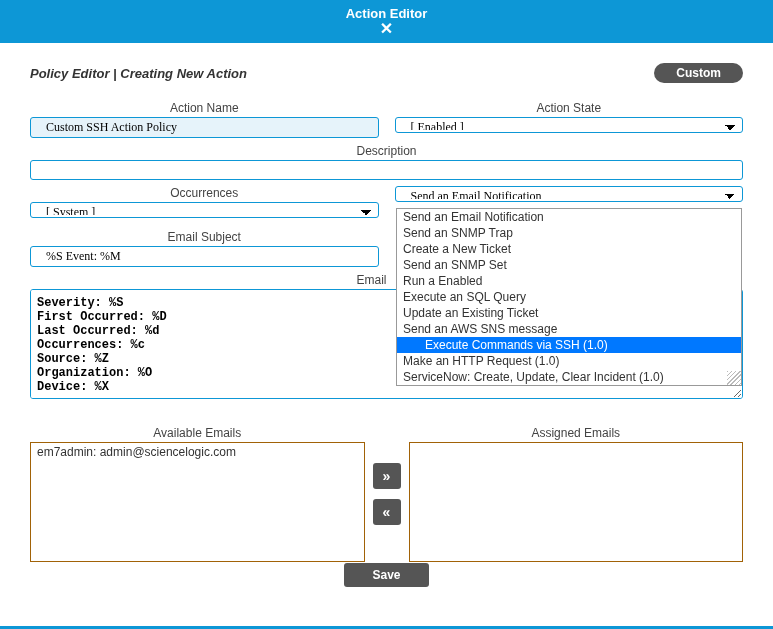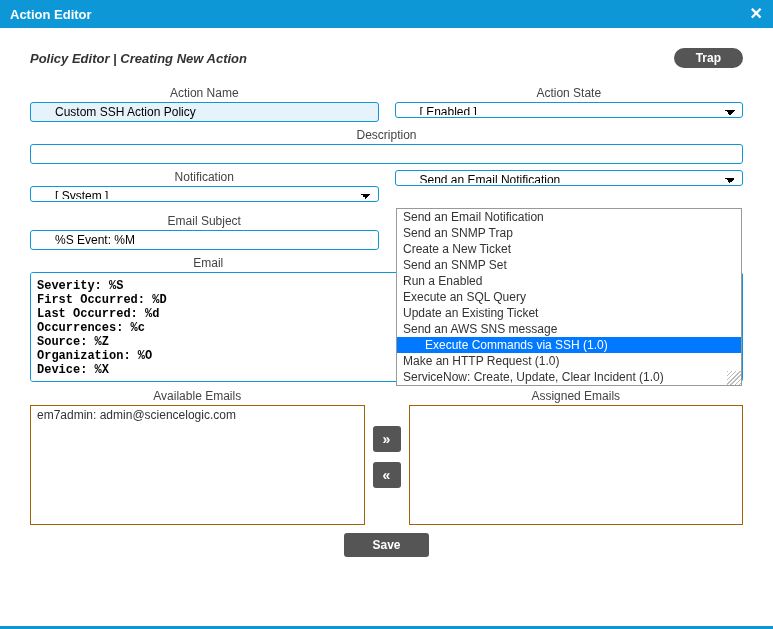--- a/index.html
+++ b/index.html
@@ -15,20 +15,21 @@
   }
   .titlebar {
     background: #0d97d6;
     color: #fff;
     font-weight: bold;
     font-size: 13px;
     padding: 6px 10px;
     display: flex;
     justify-content: space-between;
     align-items: center;
+    flex-direction: column;
   }
   .close-x {
     font-size: 16px;
     font-weight: bold;
     cursor: pointer;
     line-height: 1;
   }
   .content {
     padding: 20px 30px 10px 30px;
   }
@@ -66,23 +67,23 @@
   .field-label {
     text-align: center;
     font-size: 12px;
     color: #444;
     margin-bottom: 2px;
   }
   .text-input, .select-input, .textarea-input {
     width: 100%;
     border: 1px solid #0d97d6;
     border-radius: 3px;
-    padding: 2px 24px;
-    font-size: 12px;
-    font-family: Liberation Sans, sans-serif;
+    padding: 2px 15px;
+    font-size: 12px;
+    font-family: Liberation Serif, serif;
     background: #fff;
     color: #000;
   }
   .select-input {
     height: 16px;
     appearance: none;
     background-image: linear-gradient(45deg, transparent 50%, #000 50%), linear-gradient(135deg, #000 50%, transparent 50%);
     background-position: calc(100% - 12px) 7px, calc(100% - 7px) 7px;
     background-size: 5px 5px, 5px 5px;
     background-repeat: no-repeat;
@@ -134,21 +135,21 @@
     right: 0;
     bottom: 0;
     width: 14px;
     height: 14px;
     background: repeating-linear-gradient(135deg, #bbb 0 1px, transparent 1px 3px);
     cursor: nwse-resize;
   }
   .email-lists {
     display: flex;
     gap: 8px;
-    margin-top: 4px;
+    margin-top: 24px;
     align-items: stretch;
     justify-content: space-between;
   }
   .list-col {
     flex: 1;
     display: flex;
     flex-direction: column;
   }
   .listbox {
     border: 1px solid #a16207;
@@ -172,21 +173,21 @@
     border: none;
     border-radius: 3px;
     width: 28px;
     height: 26px;
     font-size: 14px;
     font-weight: bold;
     cursor: pointer;
   }
   .save-row {
     text-align: center;
-    margin-top: 8px;
+    margin-top: 1px;
   }
   .save-btn {
     background: #555;
     color: #fff;
     border: none;
     border-radius: 3px;
     padding: 5px 28px;
     font-size: 12px;
     font-weight: bold;
     cursor: pointer;
@@ -203,21 +204,21 @@
 
 <div class="titlebar">
   <span>Action Editor</span>
   <span class="close-x">✕</span>
 </div>
 
 <div class="content">
 
   <div class="header-row">
     <div class="subtitle">Policy Editor | Creating New Action</div>
-    <button class="reset-btn">Trap</button>
+    <button class="reset-btn">Custom</button>
   </div>
 
   <div class="two-col">
     <div class="col">
       <div class="field-label">Action Name</div>
       <input type="text" class="text-input highlight-input" value="Custom SSH Action Policy" style="">
     </div>
     <div class="col">
       <div class="field-label">Action State</div>
       <select class="select-input">
@@ -226,42 +227,42 @@
     </div>
   </div>
 
   <div class="full-row">
     <div class="field-label">Description</div>
     <input type="text" class="desc-input" value="" style="">
   </div>
 
   <div class="two-col" style="margin-top:6px">
     <div class="col">
-      <div class="field-label">Notification</div>
+      <div class="field-label">Occurrences</div>
       <select class="select-input">
         <option>[ System ]</option>
       </select>
     </div>
     <div class="col">
       <select class="select-input">
         <option>Send an Email Notification</option>
       </select>
     </div>
   </div>
 
   <div class="two-col" style="margin-top:12px">
     <div class="col">
       <div class="field-label">Email Subject</div>
       <input type="text" class="text-input" value="%S Event: %M" style="">
     </div>
     <div class="col"></div>
   </div>
 
   <div class="full-row" style="margin-top:6px">
-    <div class="field-label" style="text-align:center;width:50%">Email</div>
+    <div class="field-label" style="text-align:right;width:50%">Email</div>
     <textarea class="textarea-input" id="email-body" style="">Severity: %S
 First Occurred: %D
 Last Occurred: %d
 Occurrences: %c
 Source: %Z
 Organization: %O
 Device: %X</textarea>
   </div>
 
   <div class="email-lists">

